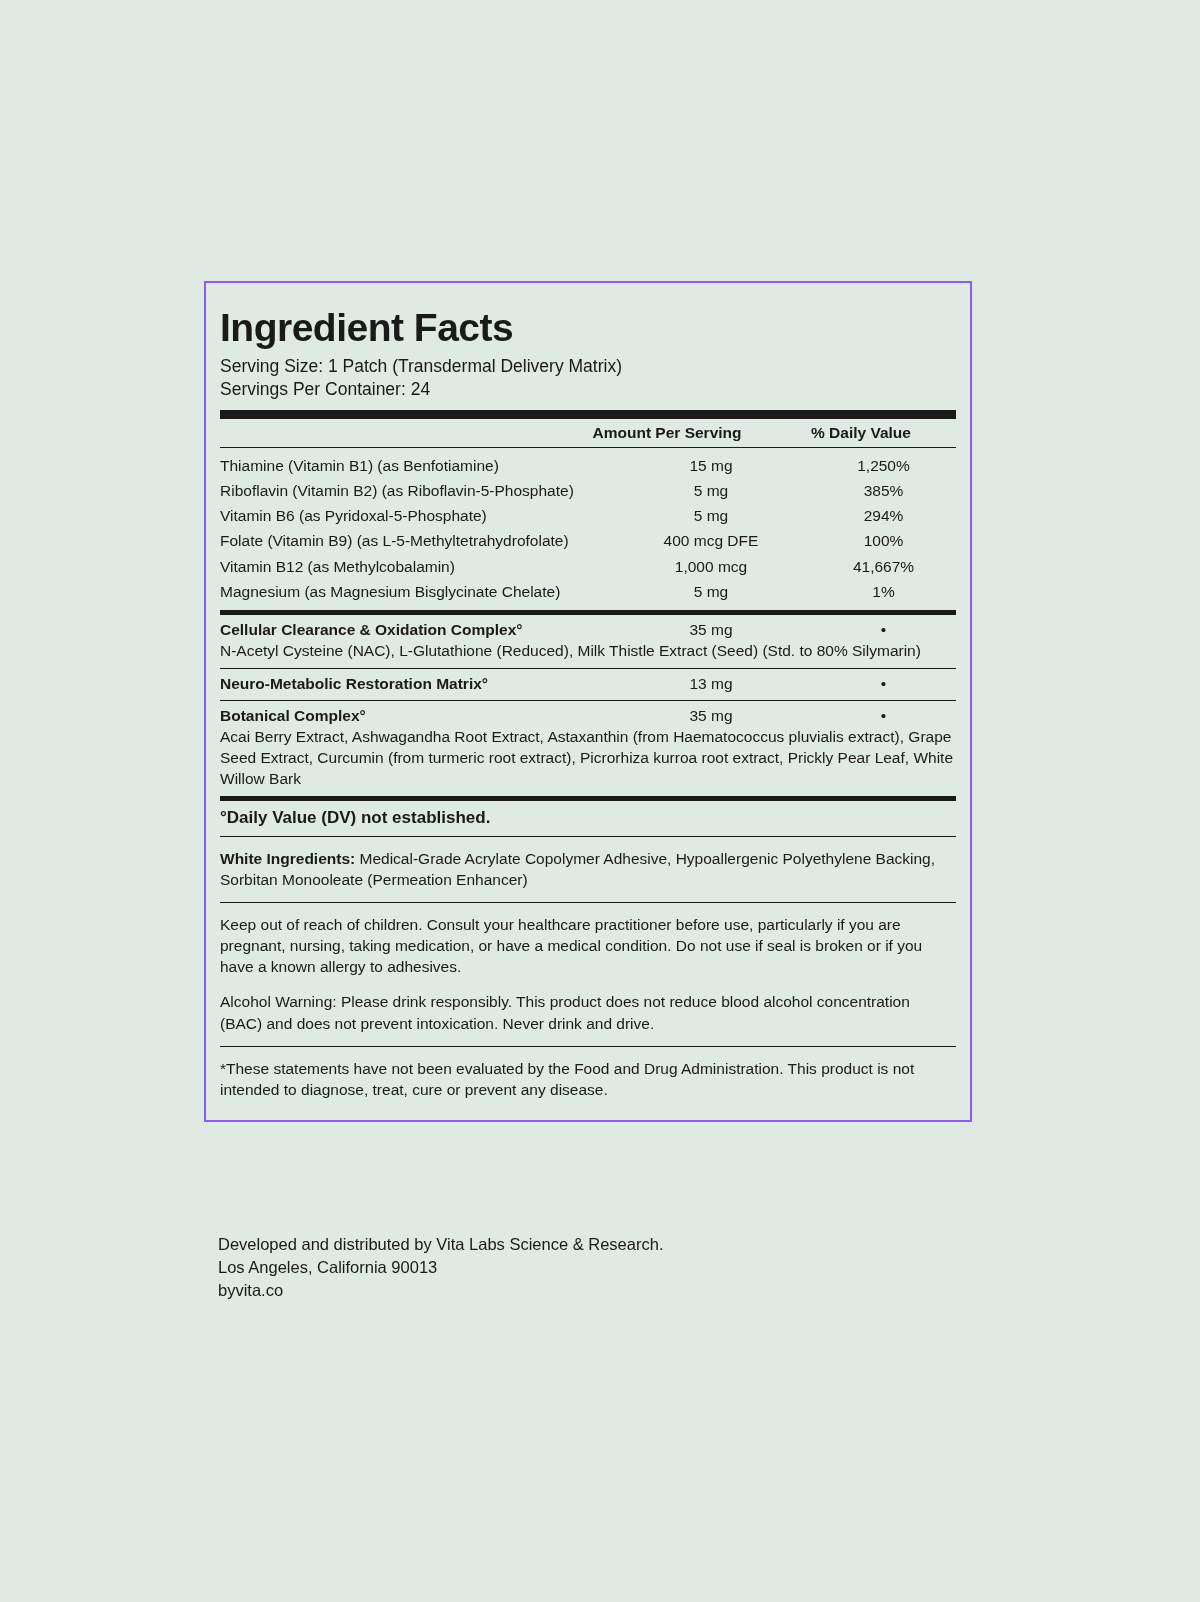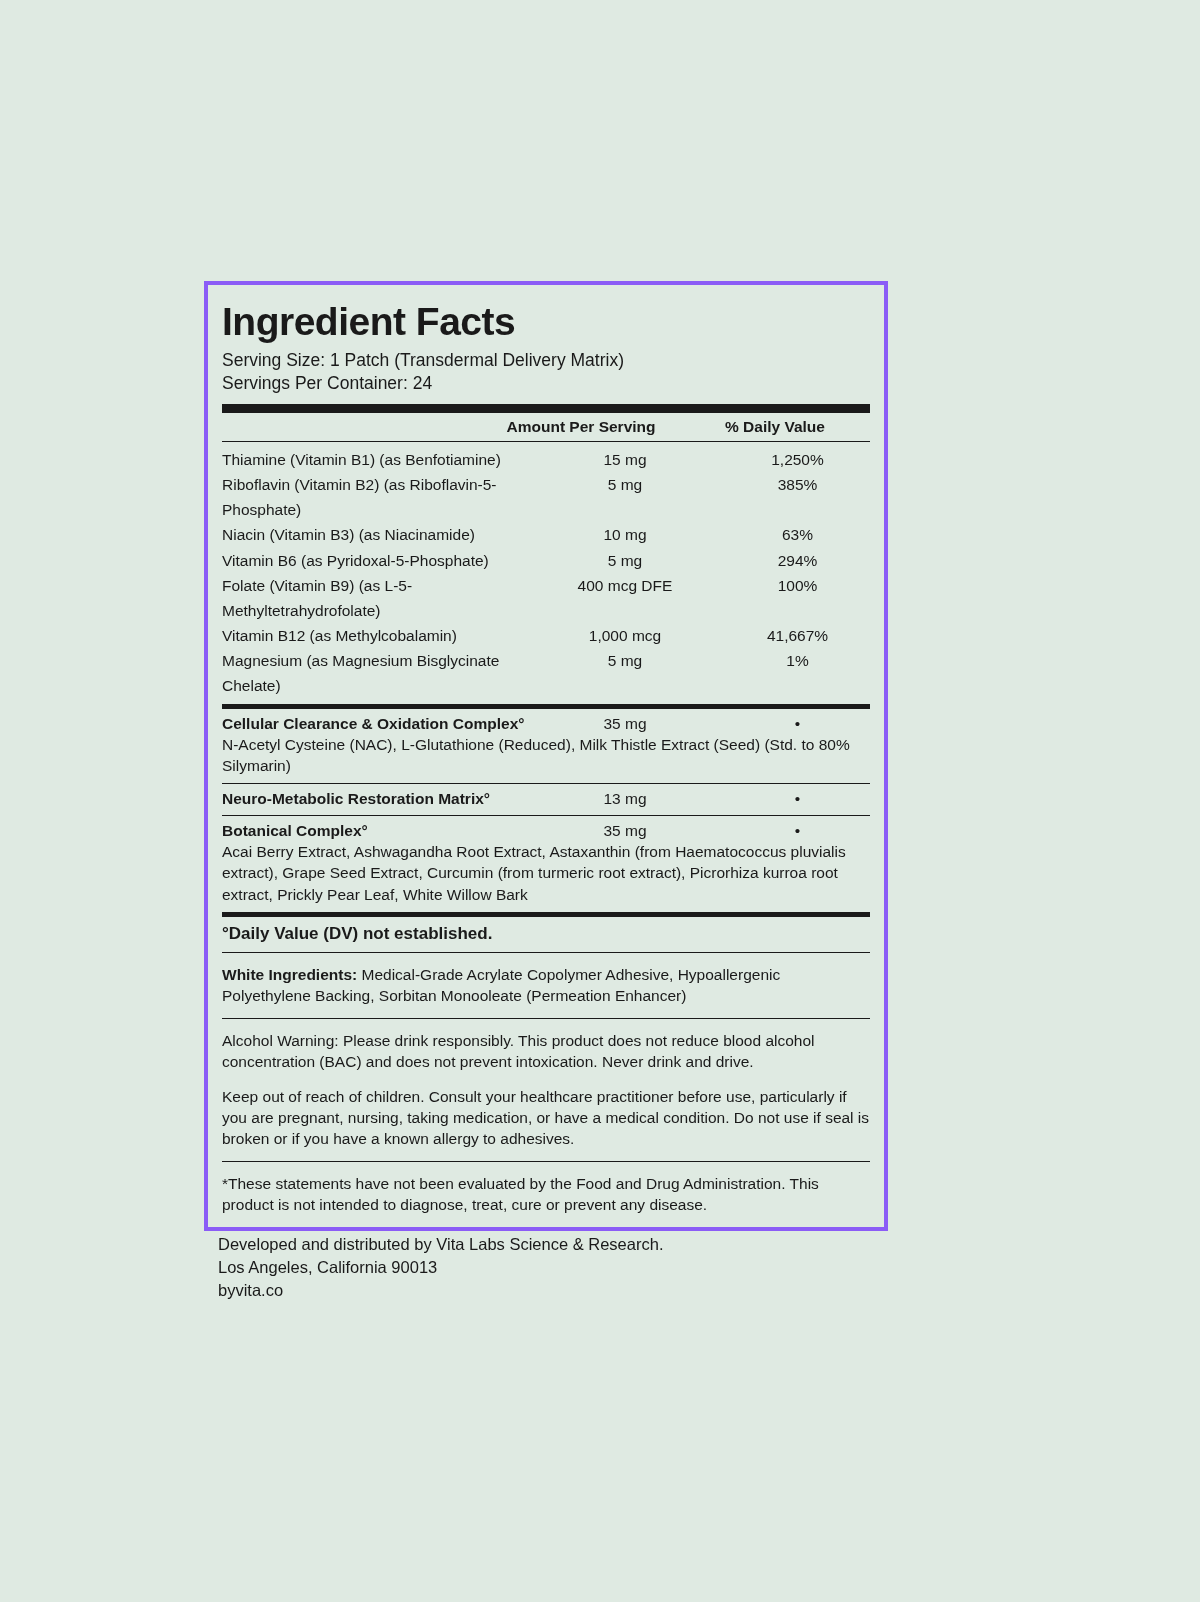--- a/index.html
+++ b/index.html
@@ -13,25 +13,25 @@
     font-family: "Liberation Sans", sans-serif;
     color: #1a1a1a;
     position: relative;
     overflow: hidden;
   }
 
   .panel {
     position: absolute;
     left: 204px;
     top: 281px;
-    width: 684px;
-    border: 4px solid #8b5cf6;
+    width: 768px;
+    border: 2px solid #8b5cf6;
     box-sizing: border-box;
     background: transparent;
-    padding: 0 14px;
+    padding: 8px 14px;
   }
 
   .title {
     font-size: 39px;
     font-weight: bold;
     letter-spacing: -0.5px;
     margin: 17px 0 6px 0;
     line-height: 1.05;
   }
 
@@ -172,25 +172,20 @@
       <div class="name">Thiamine (Vitamin B1) (as Benfotiamine)</div>
       <div class="amt">15 mg</div>
       <div class="dv">1,250%</div>
     </div>
     <div class="nut-row">
       <div class="name">Riboflavin (Vitamin B2) (as Riboflavin-5-Phosphate)</div>
       <div class="amt">5 mg</div>
       <div class="dv">385%</div>
     </div>
     <div class="nut-row">
-      <div class="name">Niacin (Vitamin B3) (as Niacinamide)</div>
-      <div class="amt">10 mg</div>
-      <div class="dv">63%</div>
-    </div>
-    <div class="nut-row">
       <div class="name">Vitamin B6 (as Pyridoxal-5-Phosphate)</div>
       <div class="amt">5 mg</div>
       <div class="dv">294%</div>
     </div>
     <div class="nut-row">
       <div class="name">Folate (Vitamin B9) (as L-5-Methyltetrahydrofolate)</div>
       <div class="amt">400 mcg DFE</div>
       <div class="dv">100%</div>
     </div>
     <div class="nut-row">
@@ -243,22 +238,22 @@
 
   <div class="rule-thin"></div>
 
   <div class="section">
     <p><b>White Ingredients:</b><span> Medical-Grade Acrylate Copolymer Adhesive, Hypoallergenic Polyethylene Backing, Sorbitan Monooleate (Permeation Enhancer)</span></p>
   </div>
 
   <div class="rule-thin"></div>
 
   <div class="section">
+    <p>Keep out of reach of children. Consult your healthcare practitioner before use, particularly if you are pregnant, nursing, taking medication, or have a medical condition. Do not use if seal is broken or if you have a known allergy to adhesives.</p>
     <p>Alcohol Warning: Please drink responsibly. This product does not reduce blood alcohol concentration (BAC) and does not prevent intoxication. Never drink and drive.</p>
-    <p>Keep out of reach of children. Consult your healthcare practitioner before use, particularly if you are pregnant, nursing, taking medication, or have a medical condition. Do not use if seal is broken or if you have a known allergy to adhesives.</p>
   </div>
 
   <div class="rule-thin"></div>
 
   <div class="section">
     <p>*These statements have not been evaluated by the Food and Drug Administration. This product is not intended to diagnose, treat, cure or prevent any disease.</p>
   </div>
 
 </div>
 

